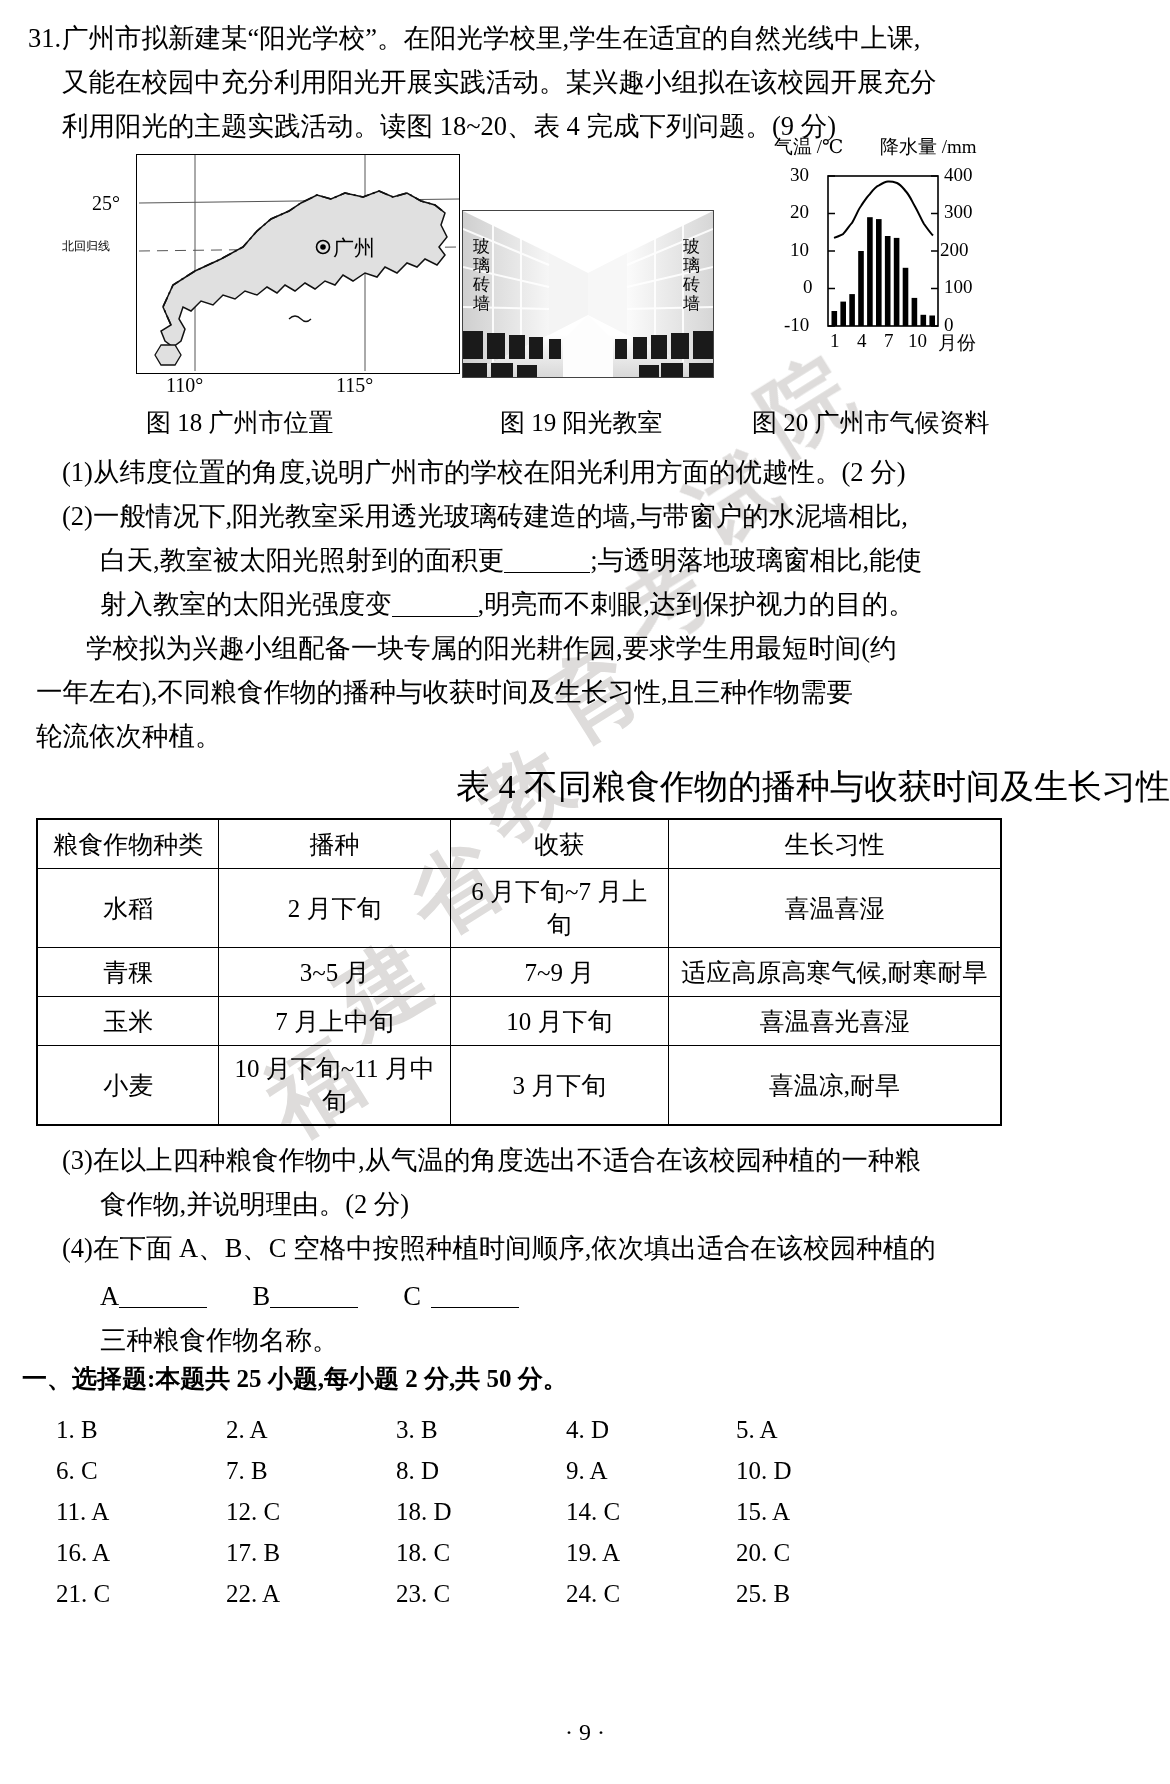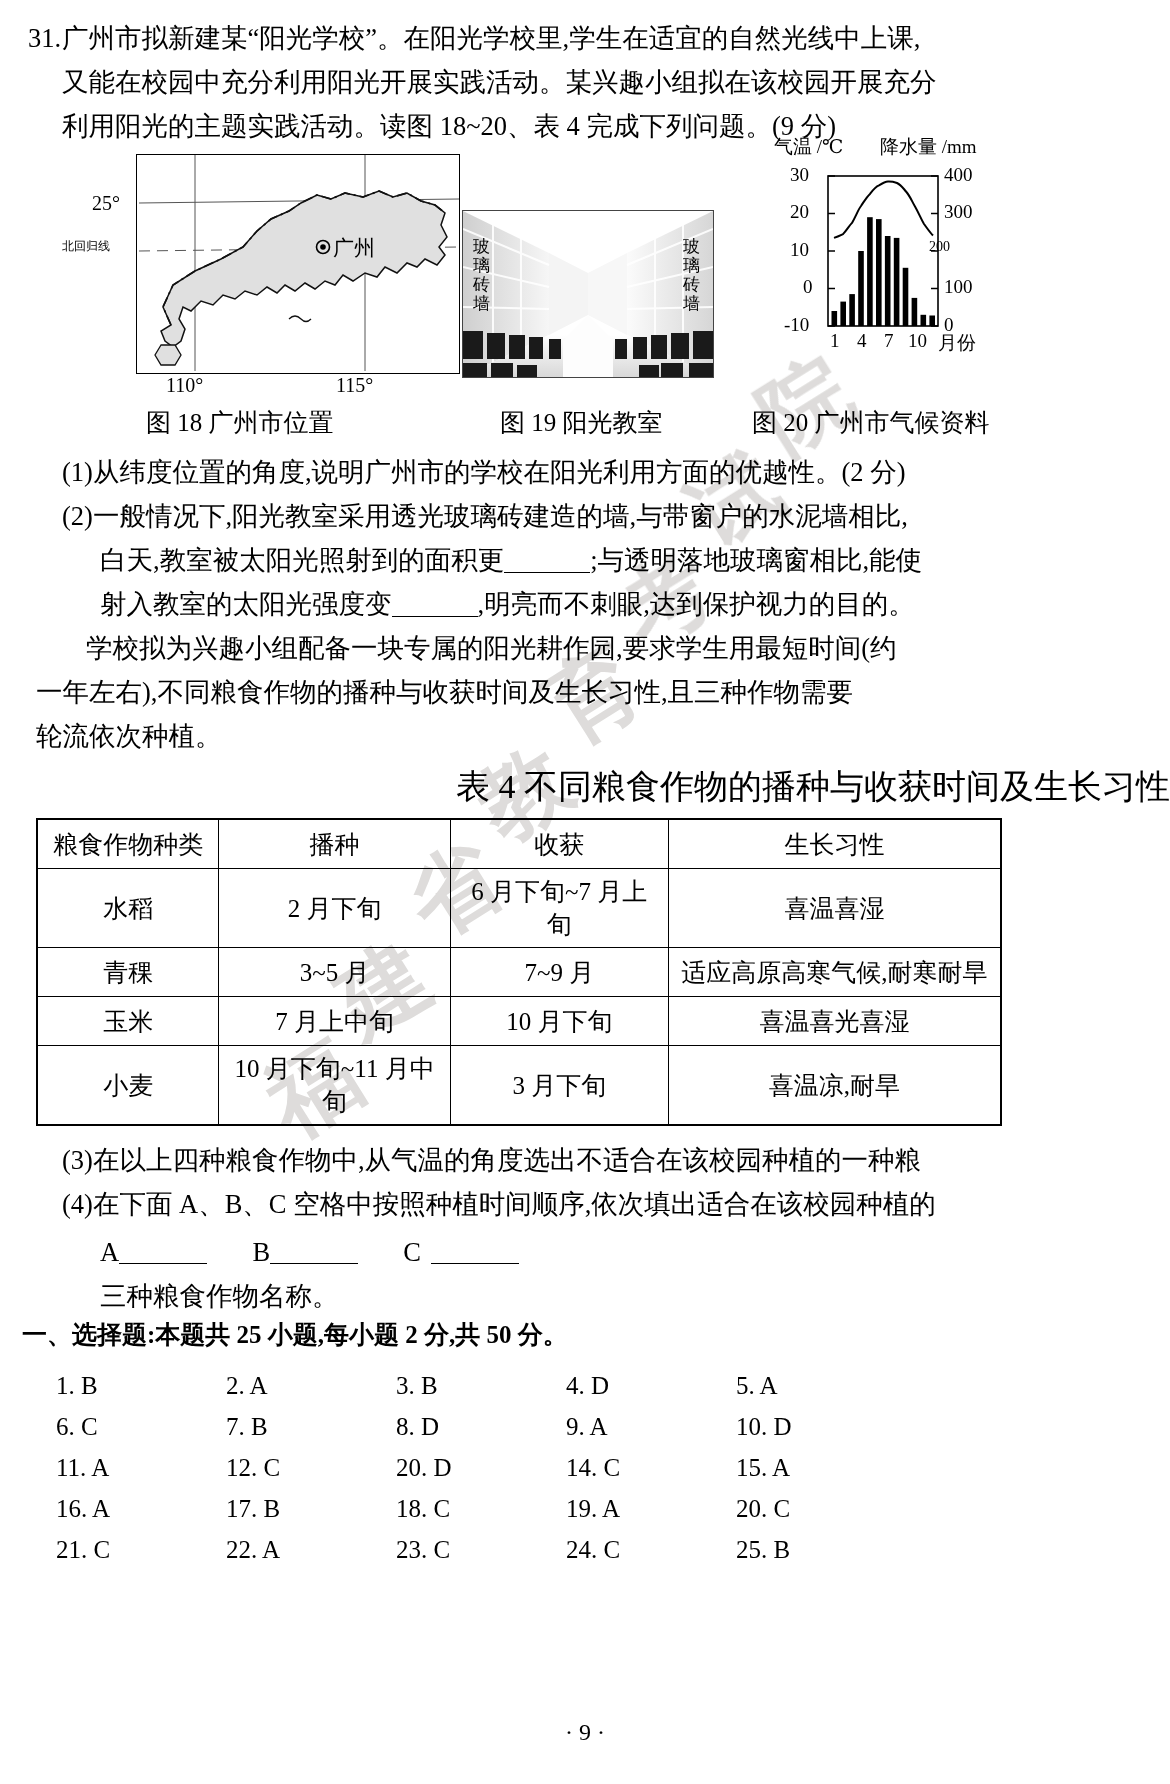--- a/index.html
+++ b/index.html
@@ -381,21 +381,21 @@
       <span class="ax-lab" style="left:108px; top:-20px; font-size:19px;">降水量 /mm</span>
       
       <span class="ax-lab" style="left:18px; top:10px; font-size:19px;">30</span>
       <span class="ax-lab" style="left:18px; top:47px; font-size:19px;">20</span>
       <span class="ax-lab" style="left:18px; top:85px; font-size:19px;">10</span>
       <span class="ax-lab" style="left:31px; top:122px; font-size:19px;">0</span>
       <span class="ax-lab" style="left:12px; top:160px; font-size:19px;">-10</span>
       
       <span class="ax-lab" style="left:172px; top:10px; font-size:19px;">400</span>
       <span class="ax-lab" style="left:172px; top:47px; font-size:19px;">300</span>
-      <span class="ax-lab" style="left:157px; top:85px; font-size:14px;">200</span>
+      <span class="ax-lab" style="left:168px; top:85px; font-size:19px;">200</span>
       <span class="ax-lab" style="left:172px; top:122px; font-size:19px;">100</span>
       <span class="ax-lab" style="left:172px; top:160px; font-size:19px;">0</span>
       
       <span class="ax-lab" style="left:58px; top:176px; font-size:19px;">1</span>
       <span class="ax-lab" style="left:85px; top:176px; font-size:19px;">4</span>
       <span class="ax-lab" style="left:112px; top:176px; font-size:19px;">7</span>
       <span class="ax-lab" style="left:136px; top:176px; font-size:19px;">10</span>
       <span class="ax-lab" style="left:166px; top:176px; font-size:19px;">月份</span>
     </div>
   </div>
@@ -451,20 +451,21 @@
         <td class="c1">小麦</td>
         <td class="c2">10 月下旬~11 月中旬</td>
         <td class="c3">3 月下旬</td>
         <td class="c4">喜温凉,耐旱</td>
       </tr>
     </tbody>
   </table>
 
   <div class="qblock" style="margin-top:12px;">
     <div class="q-line indent1">(3)在以上四种粮食作物中,从气温的角度选出不适合在该校园种植的一种粮</div>
+    <div class="q-line indent2">食作物,并说明理由。(2 分)</div>
     <div class="q-line indent1">(4)在下面 A、B、C 空格中按照种植时间顺序,依次填出适合在该校园种植的</div>
     <div class="q-line indent2" style="margin-top:4px;">
       <span>A</span><span class="blank-abc"></span>
       <span style="display:inline-block;width:32px;"></span>
       <span>B</span><span class="blank-abc"></span>
       <span style="display:inline-block;width:32px;"></span>
       <span>C</span><span class="blank-abc" style="margin-left:10px;"></span>
     </div>
     <div class="q-line indent2">三种粮食作物名称。</div>
   </div>
@@ -482,21 +483,21 @@
     <div class="ans-row">
       <span class="ans-cell">6. C</span>
       <span class="ans-cell">7. B</span>
       <span class="ans-cell">8. D</span>
       <span class="ans-cell">9. A</span>
       <span class="ans-cell">10. D</span>
     </div>
     <div class="ans-row">
       <span class="ans-cell">11. A</span>
       <span class="ans-cell">12. C</span>
-      <span class="ans-cell">20. D</span>
+      <span class="ans-cell">18. D</span>
       <span class="ans-cell">14. C</span>
       <span class="ans-cell">15. A</span>
     </div>
     <div class="ans-row">
       <span class="ans-cell">16. A</span>
       <span class="ans-cell">17. B</span>
       <span class="ans-cell">18. C</span>
       <span class="ans-cell">19. A</span>
       <span class="ans-cell">20. C</span>
     </div>

